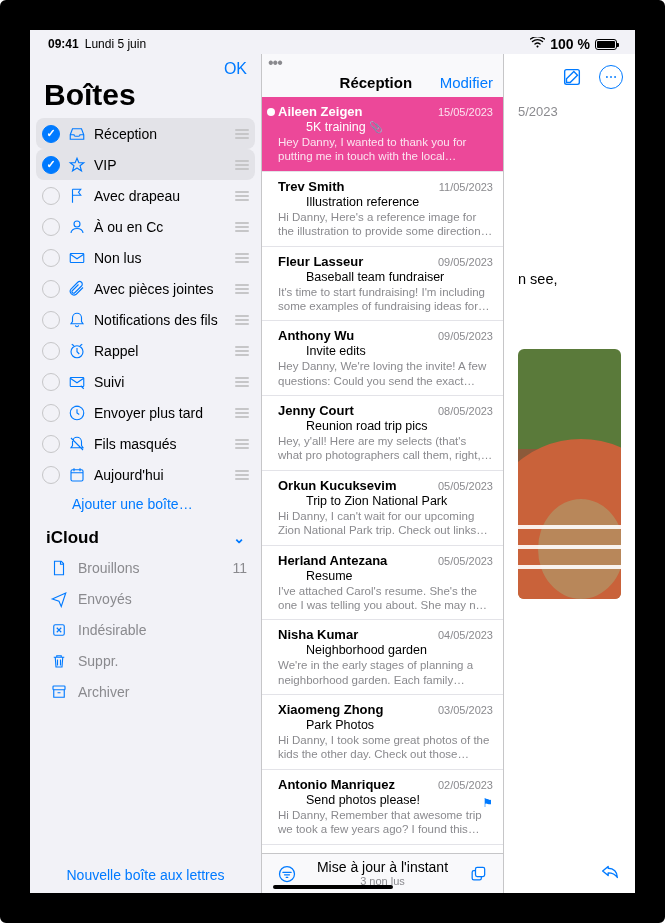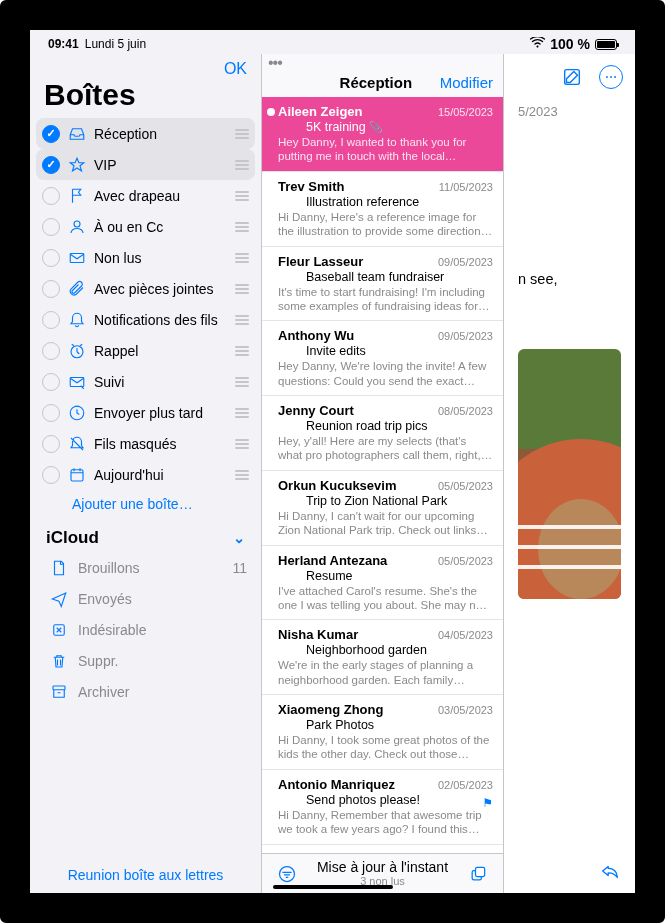--- a/index.html
+++ b/index.html
@@ -378,21 +378,21 @@
                   <svg viewBox="0 0 24 24">
                     <rect x="4" y="4" width="16" height="5" rx="1"></rect>
                     <path d="M5 9 v10 h14 v-10 M10 13 h4"></path>
                   </svg>
                 </span>
                 <span class="sub-label">Archiver</span>
               </div>
             </div>
       </div>
 
-      <div class="new-box-btn">Reunion boîte aux lettres</div>
+      <div class="new-box-btn">Nouvelle boîte aux lettres</div>
     </div>
 
     <div class="center-col">
       <div style="height:14px; position:relative; background:#f9f9fb;">
         <span class="center-dots" style="position:static;padding-left:6px;">•••</span>
       </div>
       <div class="center-header">
         <span style="width:40px;"></span>
         <span class="center-title">Réception</span>
         <span class="modify-btn">Modifier</span>

